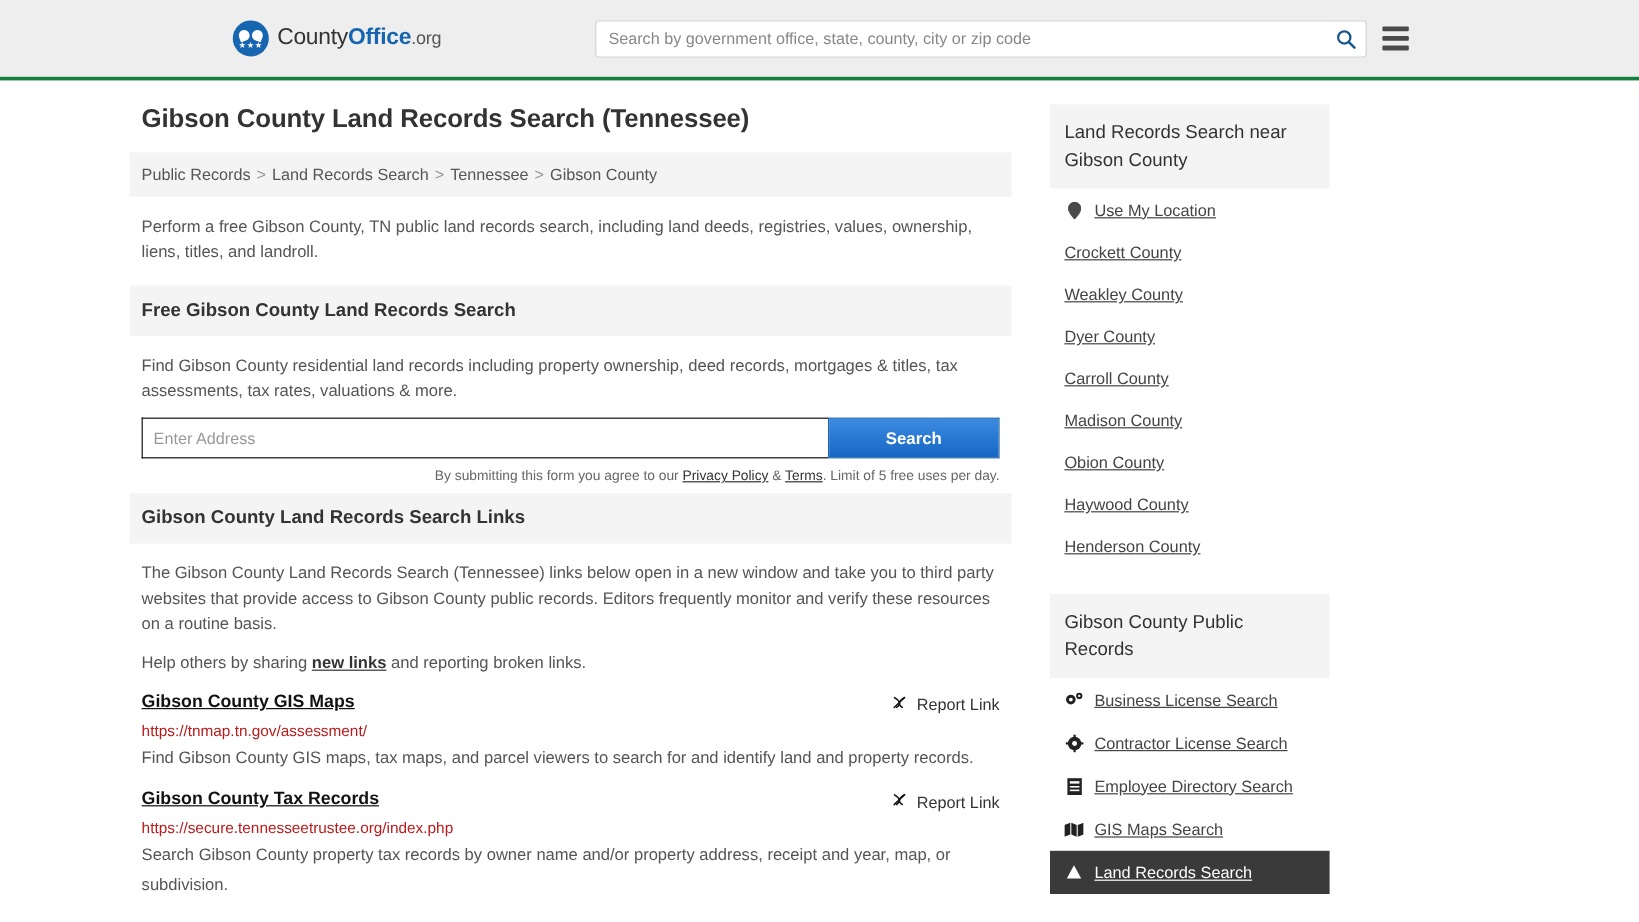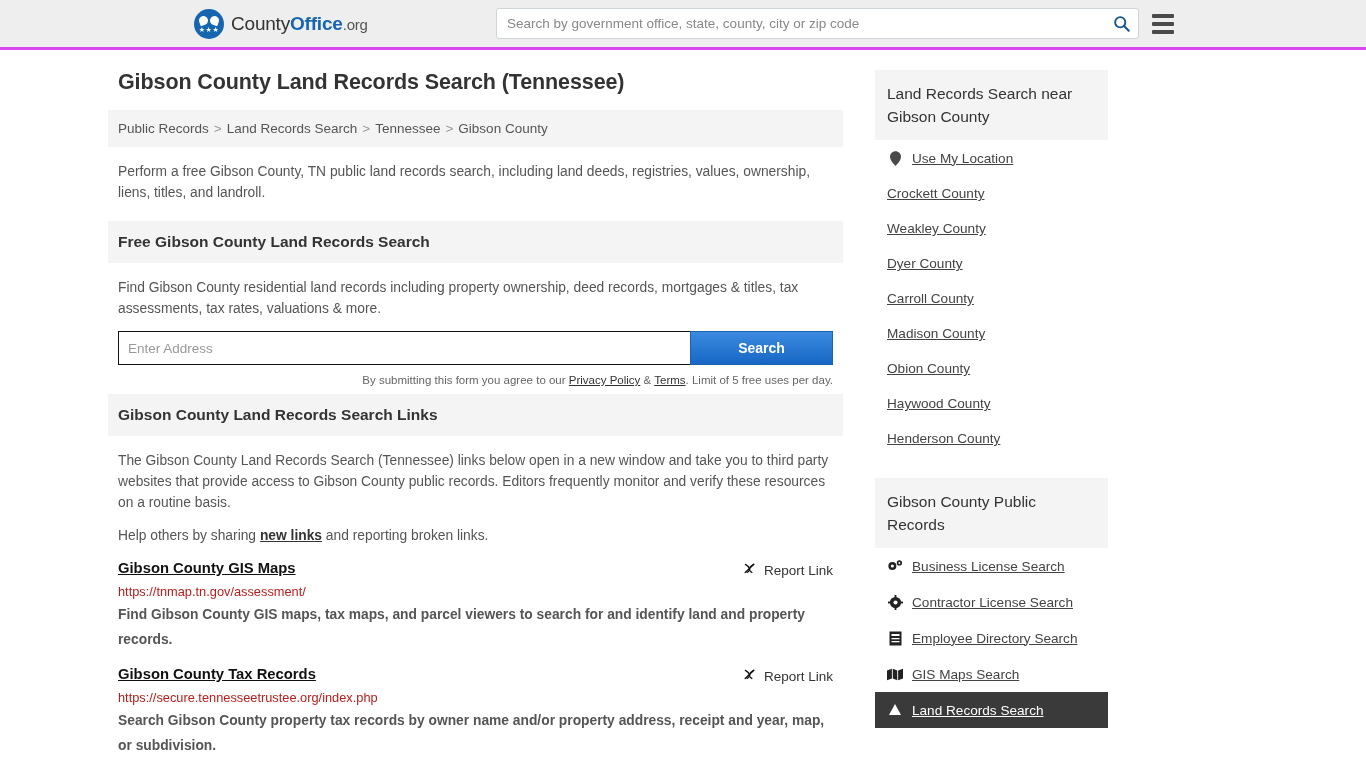--- a/index.html
+++ b/index.html
@@ -7,23 +7,23 @@
     margin: 0; padding: 0;
     width: 1366px; height: 768px;
     overflow: hidden;
     background: #ffffff;
     font-family: "Liberation Sans", sans-serif;
     color: #333333;
   }
 
   
   .site-header {
-    height: 50px;
+    height: 67px;
     background: #eeeeee;
-    border-bottom: 3px solid #d946ef;
+    border-bottom: 3px solid #15803d;
     display: flex;
     align-items: center;
     position: relative;
   }
   .brand {
     position: absolute;
     left: 194px;
     display: flex;
     align-items: center;
     gap: 7px;
@@ -245,21 +245,20 @@
   .result-url {
     font-size: 12.8px;
     color: #b91c1c;
     margin-top: 5px;
   }
   .result-desc {
     font-size: 13.8px;
     line-height: 25px;
     color: #555555;
     margin-top: 3px;
-    font-weight: bold;
   }
 
   
   .side-head {
     background: #f4f4f4;
     padding: 12px 12px;
     font-size: 15.5px;
     font-weight: normal;
     color: #333333;
     line-height: 23px;

